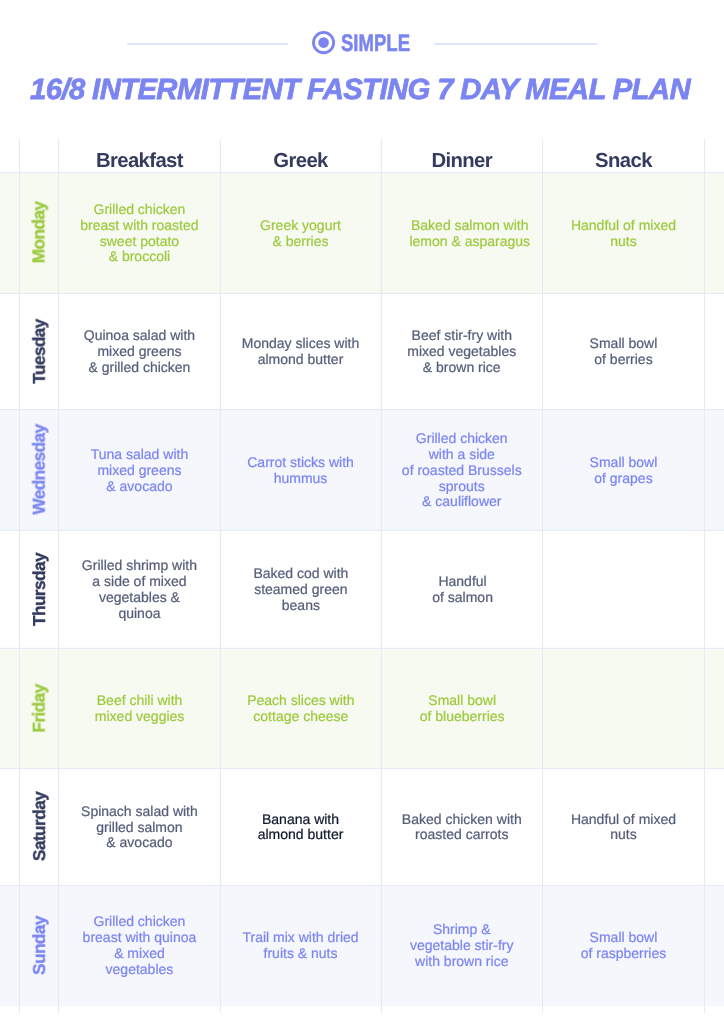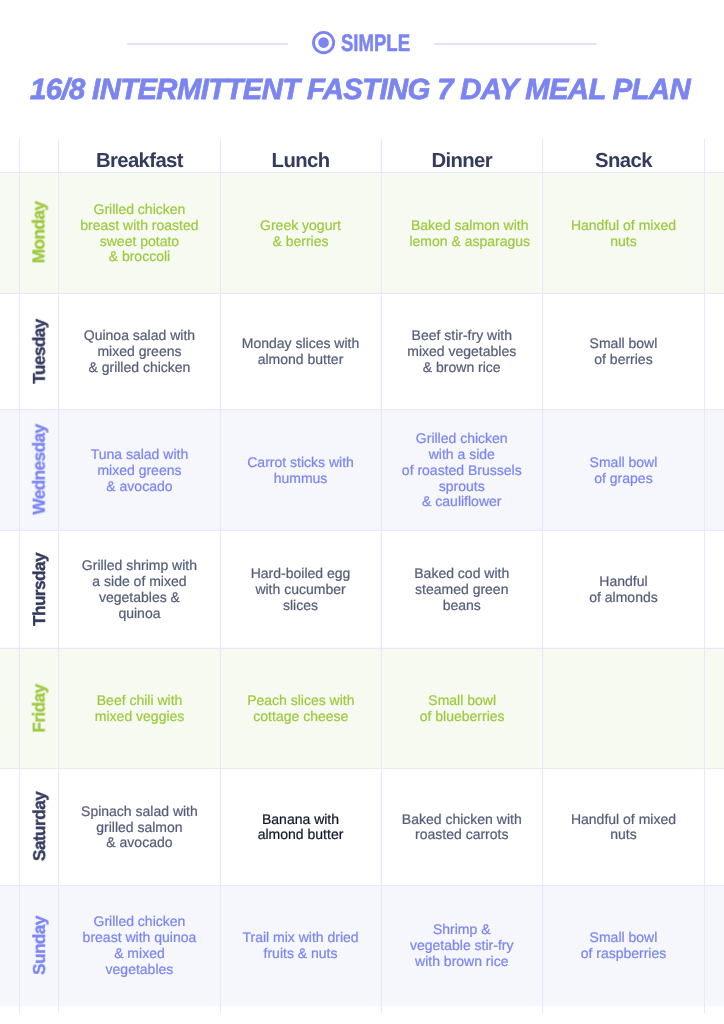--- a/index.html
+++ b/index.html
@@ -87,21 +87,21 @@
     </div>
     <div class="brand-rule right" style="background: rgb(223, 227, 251);"></div>
   </div>
 
   <div class="title" style="color: rgb(123, 133, 241);">16/8 INTERMITTENT FASTING 7 DAY MEAL PLAN</div>
 
   <div class="grid">
     <div class="gridrow head">
       <div class="daycol"></div>
     <div class="mealcol c0" style="color: rgb(52, 59, 94);">Breakfast</div>
-        <div class="mealcol c1" style="color: rgb(52, 59, 94);">Lunch</div>
+        <div class="mealcol c1" style="color: rgb(52, 59, 94);">Greek</div>
         <div class="mealcol c2" style="color: rgb(52, 59, 94);">Dinner</div>
         <div class="mealcol c3" style="color: rgb(52, 59, 94);">Snack</div>
       </div>
   <div class="gridrow body-row" style="background: rgb(247, 250, 240); height: 120.9px;">
         <div class="daycol">
           <span class="daylabel" style="color: rgb(156, 201, 63);">Monday</span>
         </div>
         <div class="mealcol c0">
           <span class="cell-text" style="color: rgb(156, 201, 63);">Grilled chicken
 breast with roasted
@@ -172,33 +172,28 @@
       <div class="gridrow body-row" style="background: rgb(255, 255, 255); height: 118px;">
         <div class="daycol">
           <span class="daylabel" style="color: rgb(52, 59, 94);">Thursday</span>
         </div>
         <div class="mealcol c0">
           <span class="cell-text" style="color: rgb(85, 93, 121);">Grilled shrimp with
 a side of mixed
 vegetables &amp;
 quinoa</span>
         </div>
-        <div class="mealcol c1">
-          <span class="cell-text" style="color: rgb(85, 93, 121);">Hard-boiled egg
-with cucumber
-slices</span>
-        </div>
         <div class="mealcol c2">
           <span class="cell-text" style="color: rgb(85, 93, 121);">Baked cod with
 steamed green
 beans</span>
         </div>
         <div class="mealcol c3">
           <span class="cell-text" style="color: rgb(85, 93, 121);">Handful
-of almonds</span>
+of salmon</span>
         </div>
       </div>
       <div class="gridrow body-row" style="background: rgb(247, 250, 240); height: 120.4px;">
         <div class="daycol">
           <span class="daylabel" style="color: rgb(156, 201, 63);">Friday</span>
         </div>
         <div class="mealcol c2">
           <span class="cell-text" style="color: rgb(156, 201, 63);">Beef chili with
 mixed veggies</span>
         </div>

